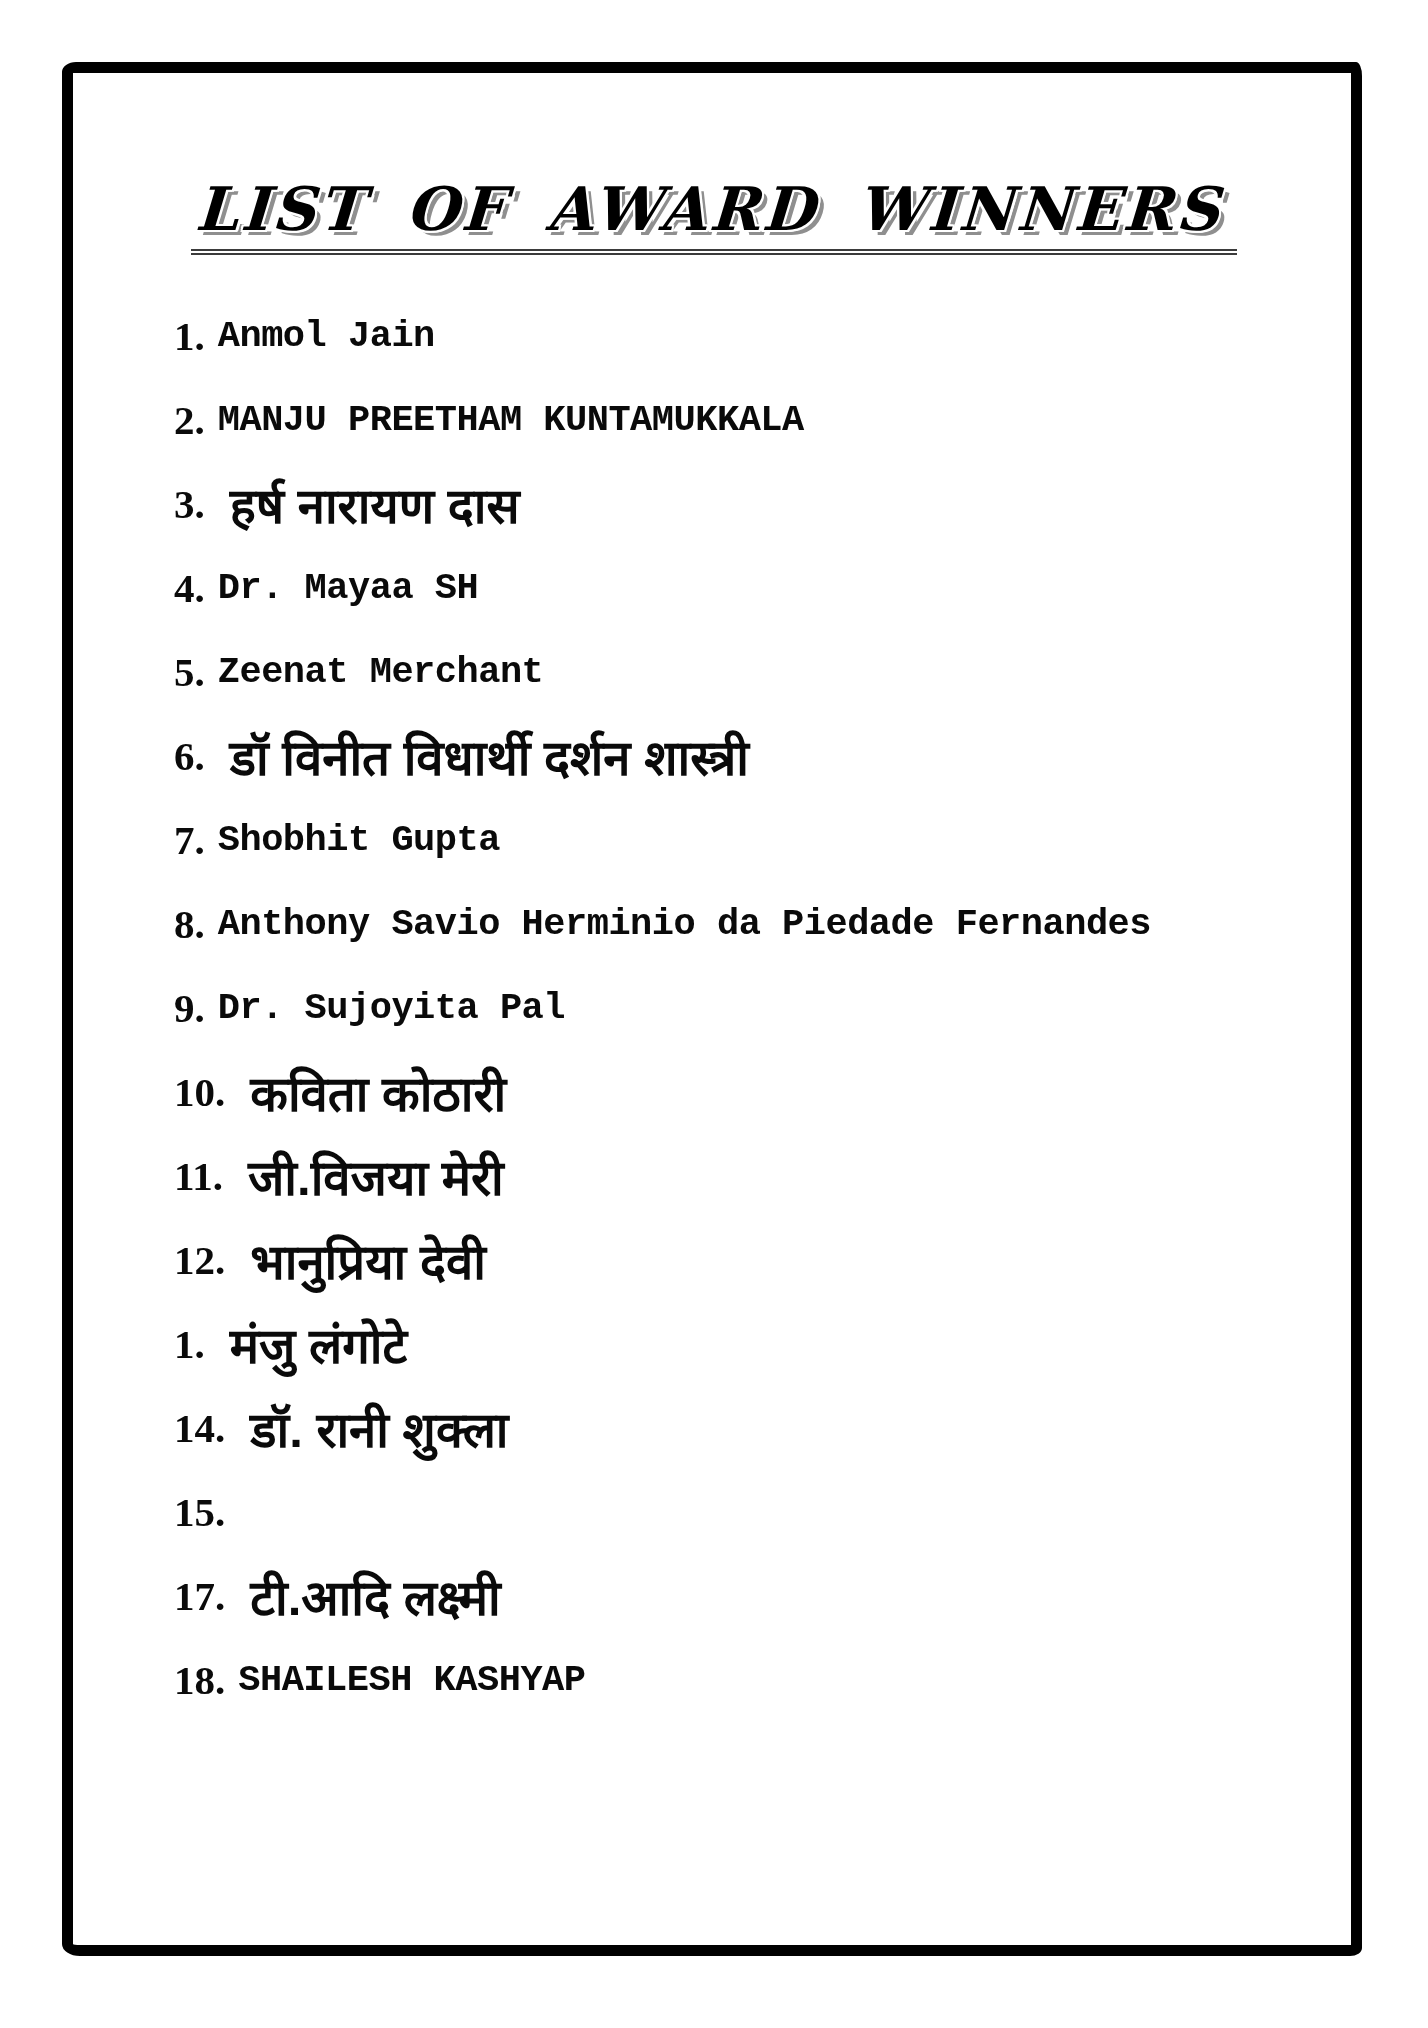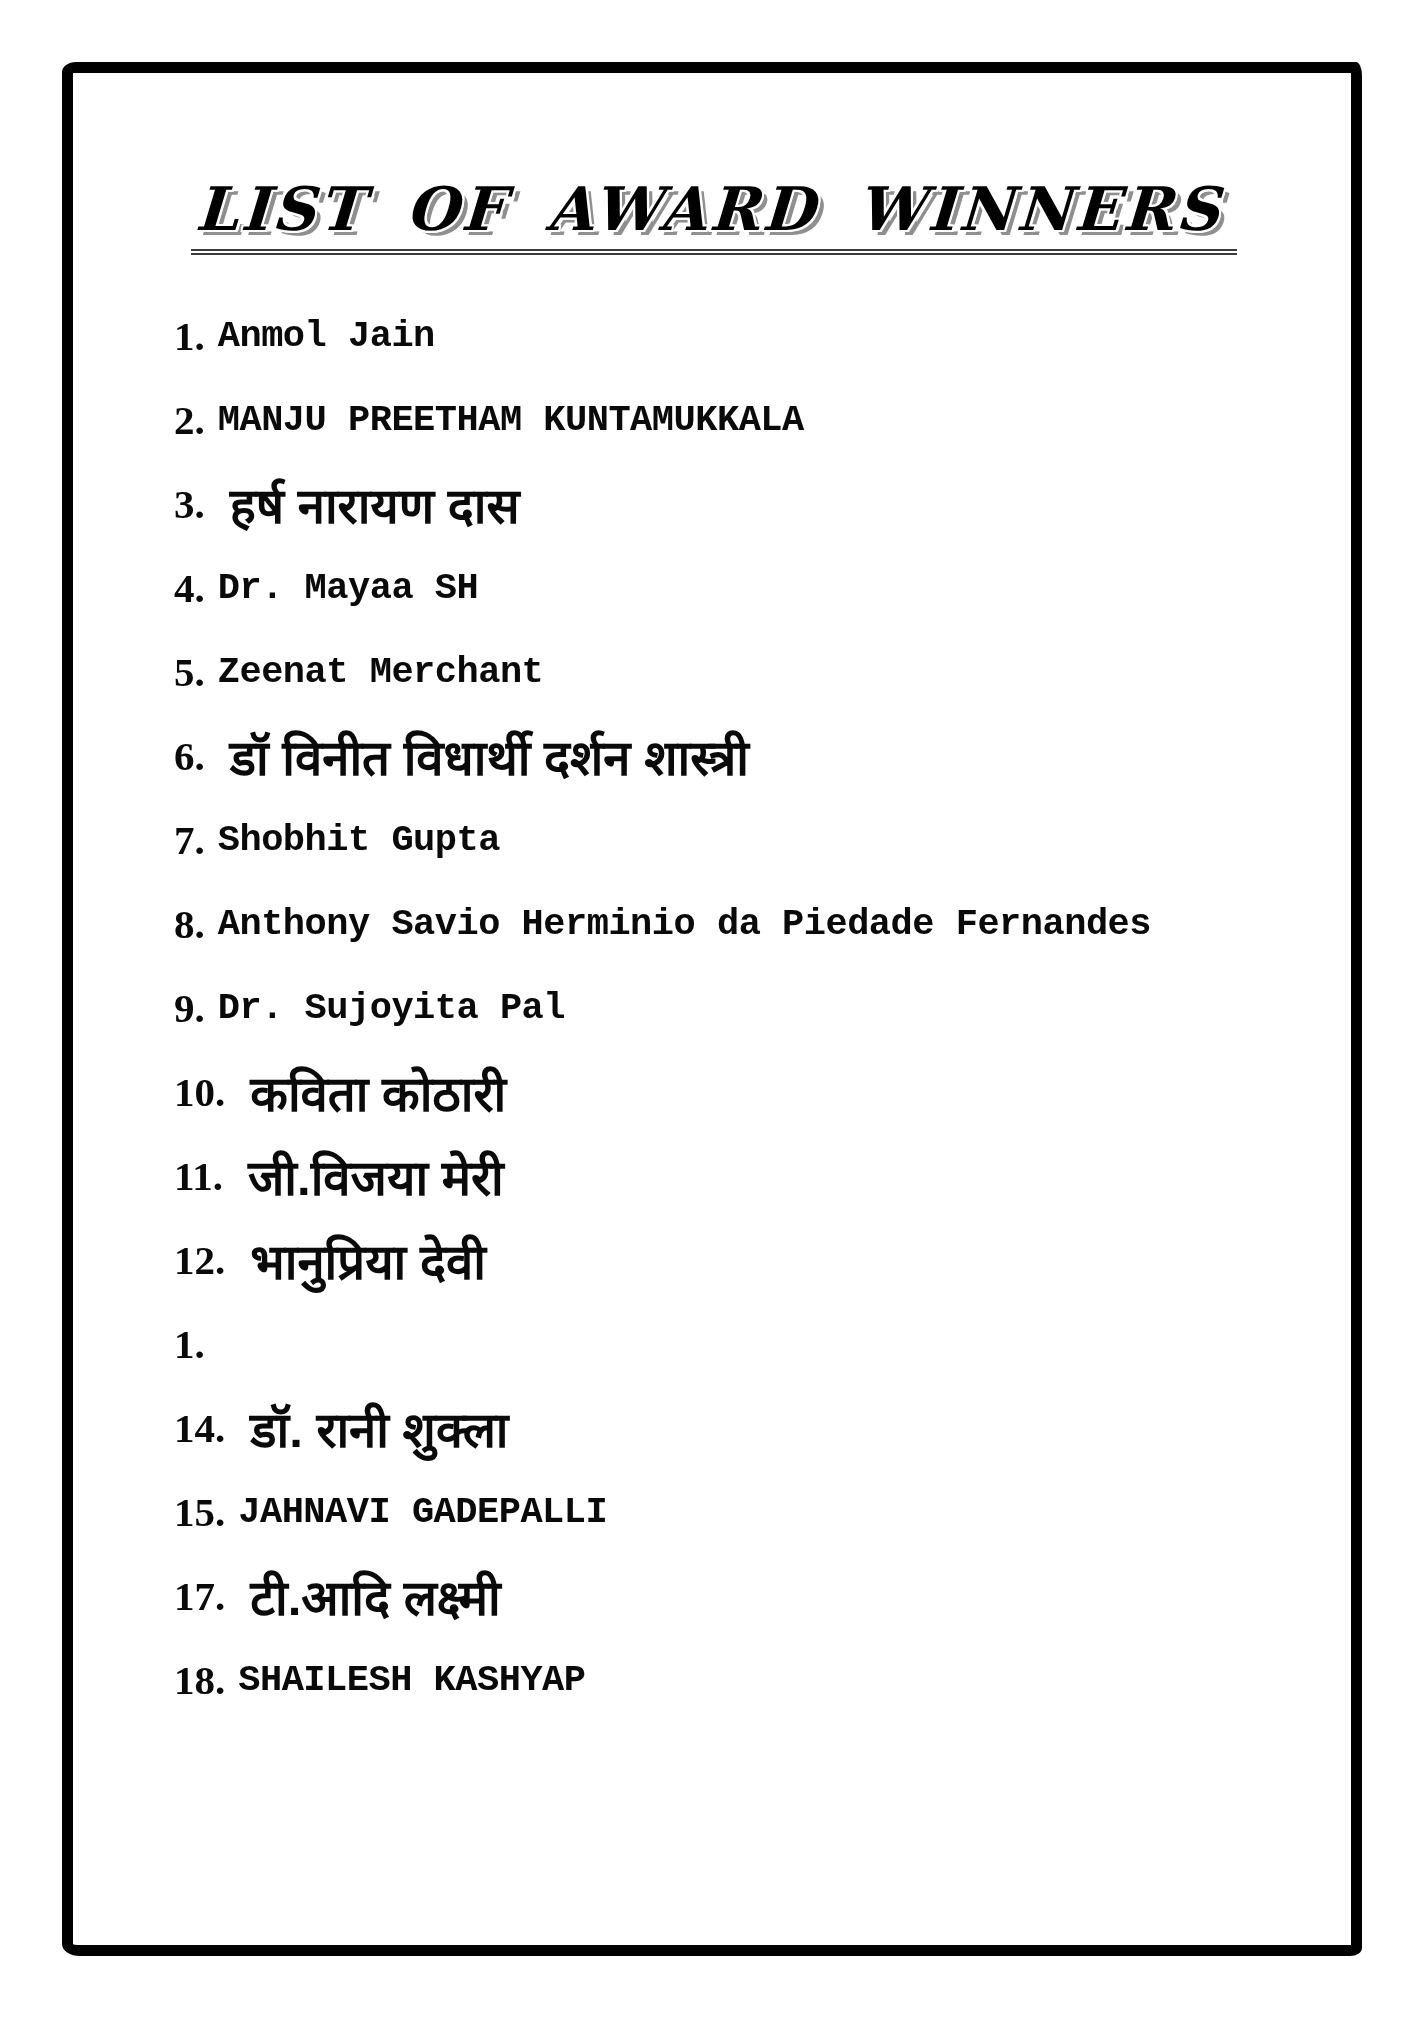--- a/index.html
+++ b/index.html
@@ -148,28 +148,28 @@
   <div class="row">
     <span class="num">11.</span>
     <span class="name dev">जी.विजया मेरी</span>
   </div>
   <div class="row">
     <span class="num">12.</span>
     <span class="name dev">भानुप्रिया देवी</span>
   </div>
   <div class="row">
     <span class="num">1.</span>
+    <span class="name dev">मंजु लंगोटे</span>
   </div>
   <div class="row">
     <span class="num">14.</span>
     <span class="name dev">डॉ. रानी शुक्ला</span>
   </div>
   <div class="row">
     <span class="num">15.</span>
-    <span class="name latin">JAHNAVI GADEPALLI</span>
   </div>
   <div class="row">
     <span class="num">17.</span>
     <span class="name dev">टी.आदि लक्ष्मी</span>
   </div>
   <div class="row">
     <span class="num">18.</span>
     <span class="name latin">SHAILESH KASHYAP</span>
   </div>
 </div>

